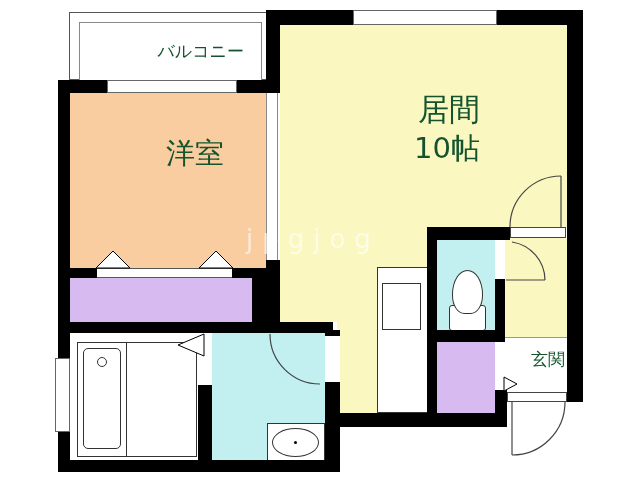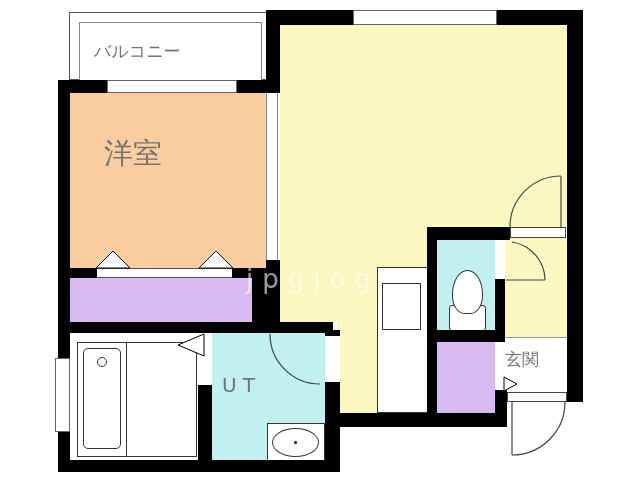--- a/index.html
+++ b/index.html
@@ -20,26 +20,26 @@
   
   .w{position:absolute;background:#000;z-index:3;}
   
   .gap{position:absolute;background:#fff;z-index:4;box-sizing:border-box;}
   .win{border:1px solid #666;}
   .thresh{border:1px solid #444;}
   
   .thin{position:absolute;border:1px solid #555;box-sizing:border-box;z-index:1;background:#fff;}
   .thin-inner{position:absolute;border:1px solid #888;border-bottom:none;box-sizing:border-box;z-index:1;background:#fff;}
   
-  .lbl{position:absolute;z-index:5;color:#737373;text-align:left;line-height:1.1;font-weight:500;white-space:nowrap;}
+  .lbl{position:absolute;z-index:5;color:#14532d;text-align:right;line-height:1.1;font-weight:500;white-space:nowrap;}
   .svgov{position:absolute;left:0;top:0;z-index:5;}
   .hairline{position:absolute;background:#999;z-index:2;}
   #watermark{
     position:absolute;z-index:6;color:rgba(255,255,255,0.6);
-    font-size:26px;letter-spacing:9px;font-weight:500;pointer-events:none;margin-top:40px;
+    font-size:26px;letter-spacing:9px;font-weight:500;pointer-events:none;
   }
 </style>
 </head>
 <body>
 
 <div id="plan">
 
   <div class="fill f-peach" style="left:70px;top:93px;width:196px;height:175px;"></div>
   <div class="fill f-yellow" style="left:280px;top:25px;width:287px;height:203px;"></div>
   <div class="fill f-yellow" style="left:280px;top:228px;width:147px;height:94px;"></div>
@@ -117,17 +117,18 @@
     <g stroke="#000" stroke-width="1" fill="#fff">
       <polygon points="96,268 130,268 113,251"></polygon>
       <polygon points="199,268 233,268 216,251"></polygon>
       <polygon points="204,334 178,345 204,356"></polygon>
       <polygon points="504,377 504,391 517,384"></polygon>
     </g>
   </svg>
 
   <div class="lbl" style="left:94px;top:42px;width:150px;font-size:17px;">バルコニー</div>
   <div class="lbl" style="left:104px;top:138px;width:120px;font-size:29px;">洋室</div>
-  <div class="lbl" style="left:222px;top:374px;width:80px;font-size:20px;letter-spacing:6px;">UT</div>
+  <div class="lbl" style="left:360px;top:92px;width:120px;font-size:31px;">居間</div>
+  <div class="lbl" style="left:360px;top:133px;width:120px;font-size:29px;">10帖</div>
   <div class="lbl" style="left:505px;top:350px;width:60px;font-size:17px;">玄関</div>
 
   <div id="watermark" style="left:246px;top:224px;">jpgjog</div>
 </div>
 
 </body></html>

